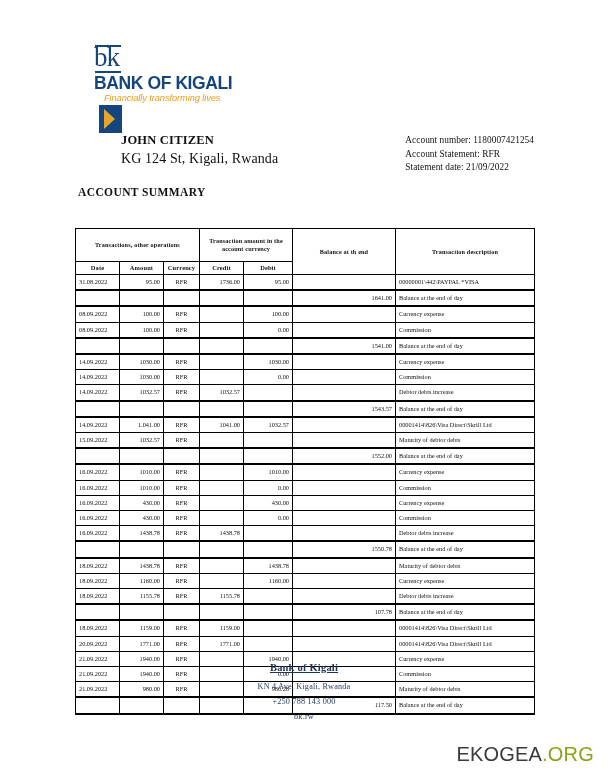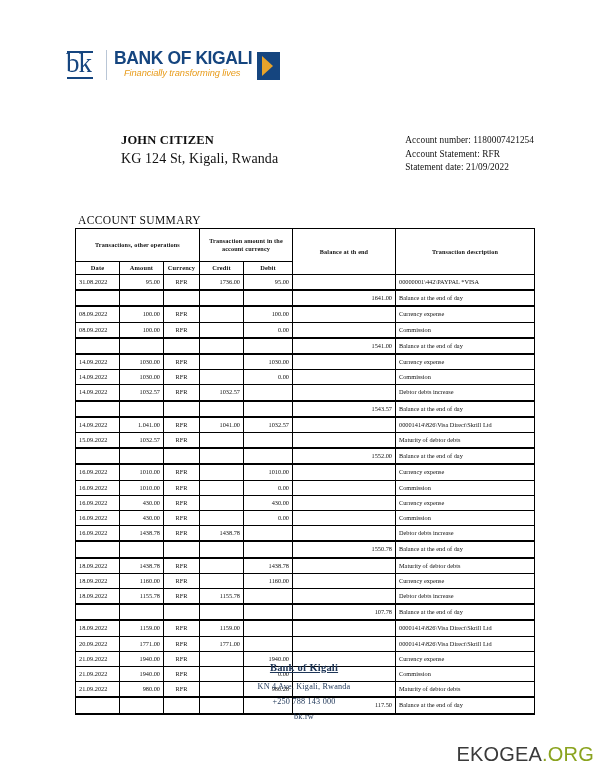--- a/index.html
+++ b/index.html
@@ -13,25 +13,26 @@
     height: 776px;
     position: relative;
     font-family: "Liberation Serif", serif;
     color: #111111;
     overflow: hidden;
   }
 
   
   #logo-block {
     position: absolute;
-    left: 66px;
+    left: 94px;
     top: 44px;
     display: flex;
-    align-items: flex-end;
+    align-items: flex-start;
     height: 36px;
+    flex-direction: column;
   }
   #logo-mark {
     width: 34px;
     height: 30px;
     position: relative;
     flex: 0 0 auto;
   }
   #logo-mark .bkmark {
     font-family: "Liberation Serif", serif;
     font-size: 27px;
@@ -124,23 +125,23 @@
     font-family: "Liberation Serif", serif;
     font-size: 9.3px;
     line-height: 13.5px;
     letter-spacing: 0.05px;
   }
 
   
   #summary-title {
     position: absolute;
     left: 78px;
-    top: 214px;
-    font-family: "Liberation Serif", serif;
-    font-weight: normal;
+    top: 186px;
+    font-family: "Liberation Serif", serif;
+    font-weight: bold;
     font-size: 11.5px;
     letter-spacing: 0.4px;
   }
 
   
   #statement-table-wrap {
     position: absolute;
     left: 75px;
     top: 228px;
     width: 459px;

